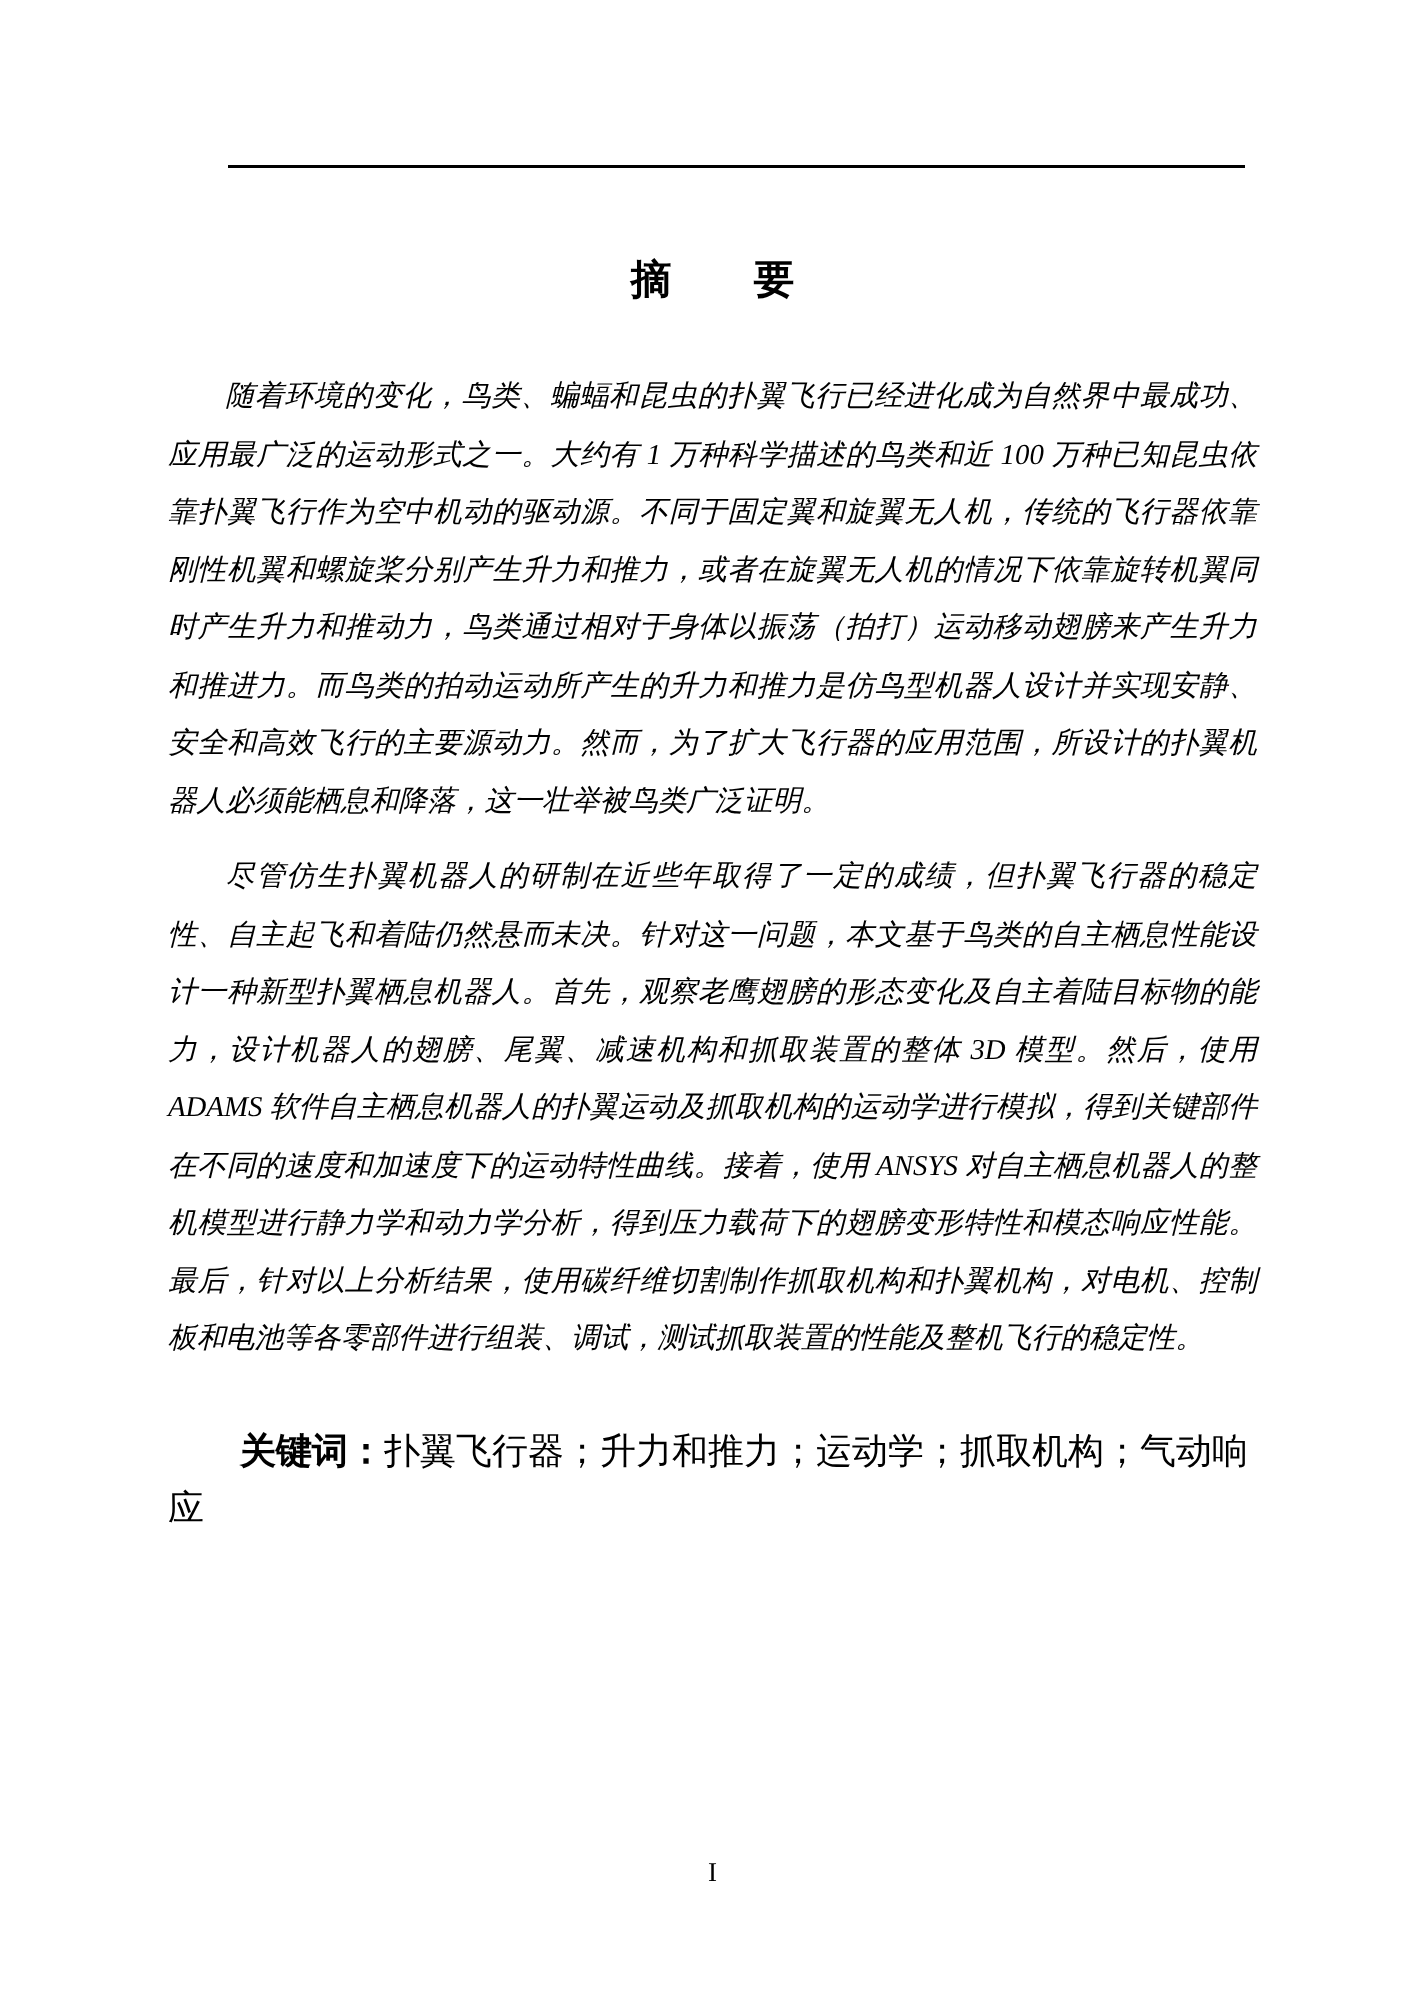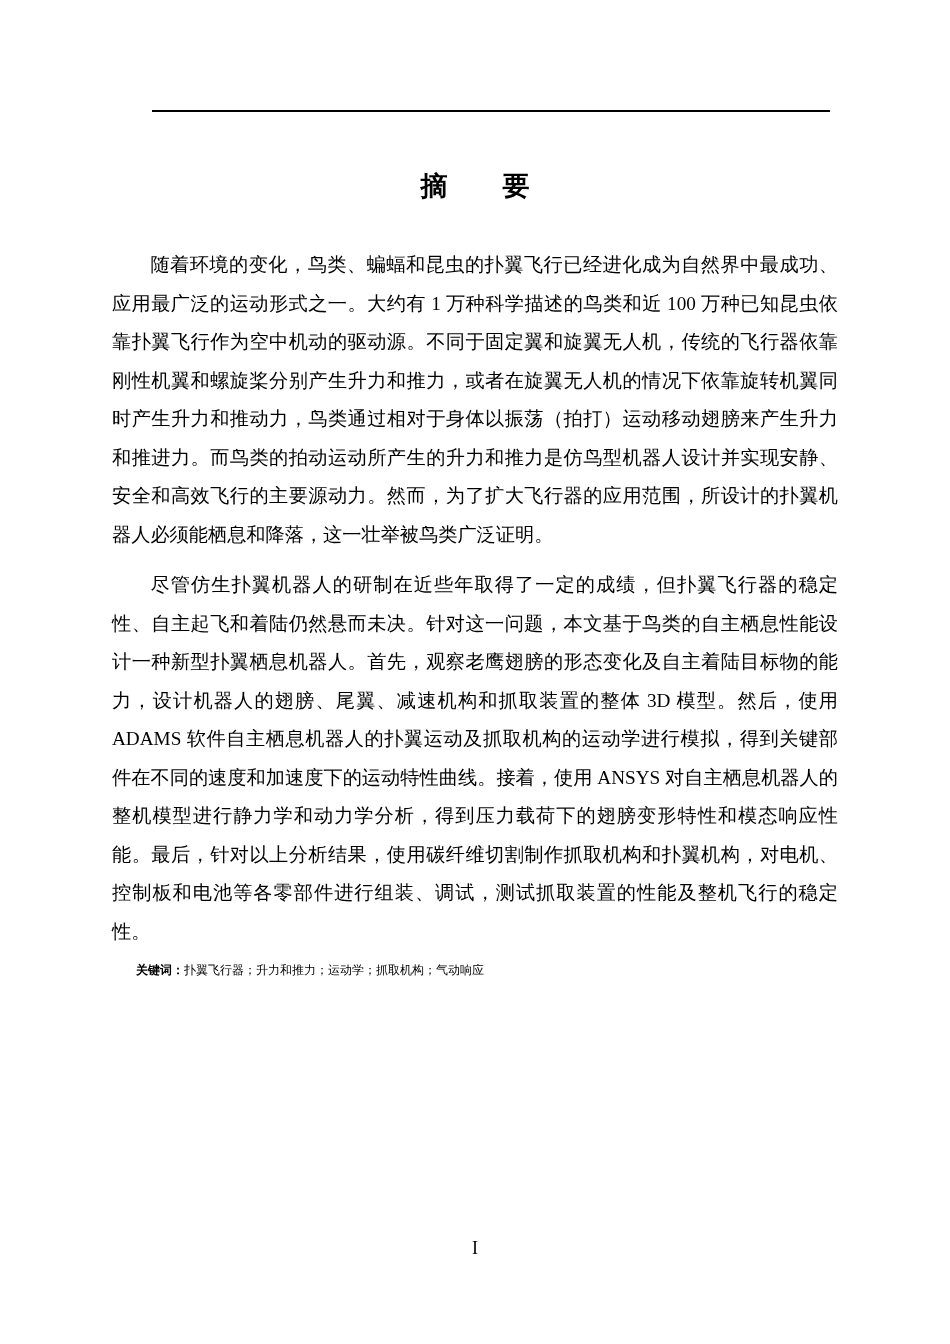--- a/index.html
+++ b/index.html
@@ -43,26 +43,28 @@
     margin-top: 42px;
   }
   p.para {
     margin: 0;
     font-size: 19.2px;
     line-height: 38.5px;
     text-align: justify;
     text-justify: inter-ideograph;
     text-indent: 2em;
     word-break: break-word;
+    font-style: italic;
   }
   p.para + p.para {
     margin-top: 12px;
   }
   .keywords {
-    font-size: 12px;
+    margin-top: 36px;
+    font-size: 24px;
     line-height: 38.5px;
     text-indent: 2em;
   }
   .keywords .kw-label {
     font-family: "Liberation Sans", "DejaVu Sans", sans-serif;
     font-weight: bold;
   }
   .kw-body {
     font-family: "Liberation Serif", "DejaVu Serif", serif;
   }

